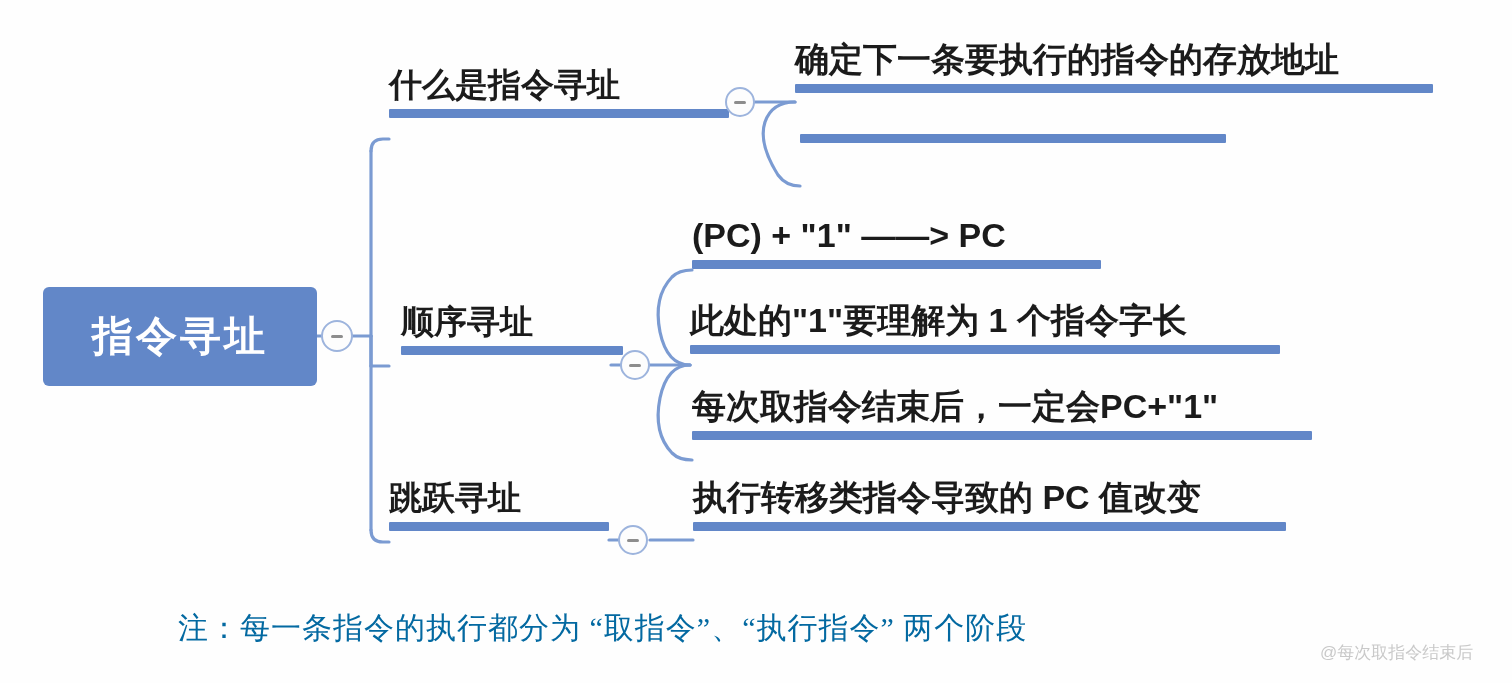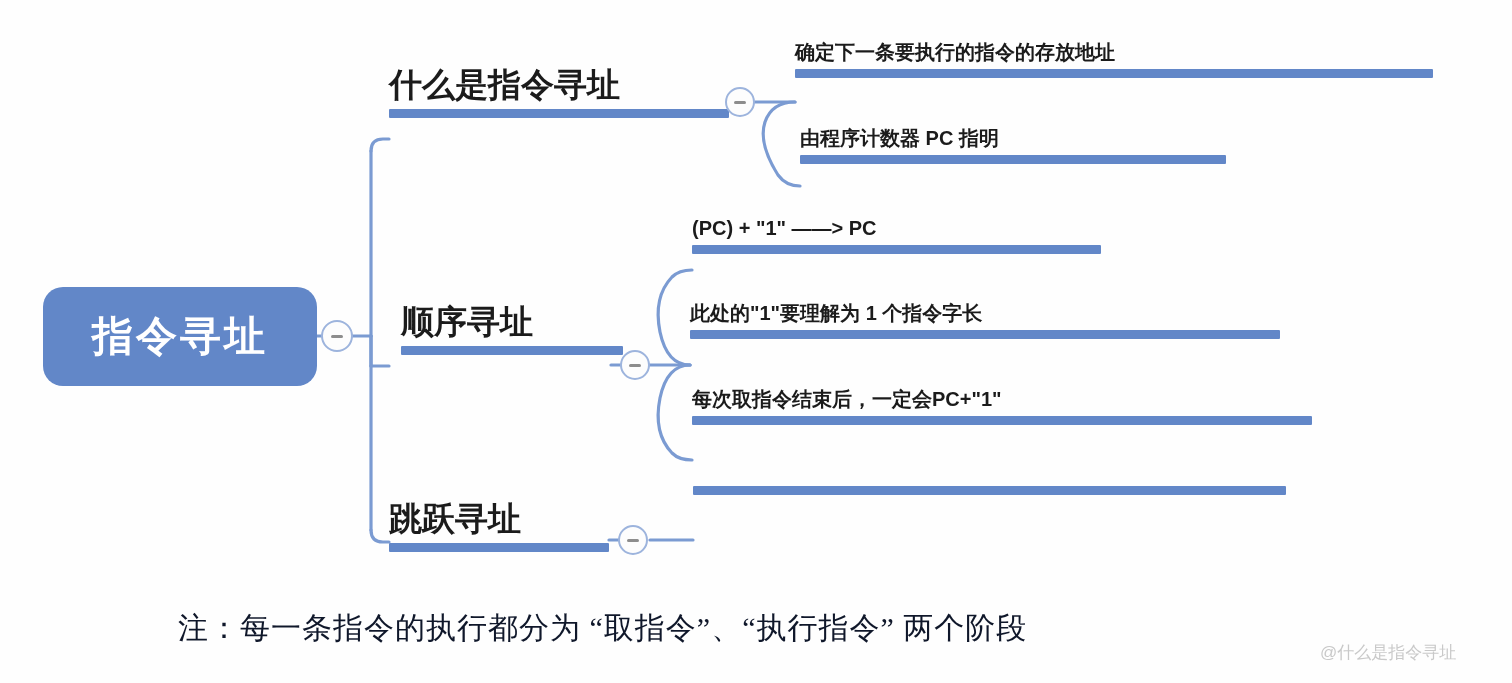--- a/index.html
+++ b/index.html
@@ -27,21 +27,21 @@
   }
 
   
   .root-node {
     position: absolute;
     left: 43px;
     top: 287px;
     width: 274px;
     height: 99px;
     background: #6287c8;
-    border-radius: 20px;
+    border-radius: 6px;
     display: flex;
     align-items: center;
     justify-content: center;
     box-sizing: border-box;
   }
   .root-label {
     color: #ffffff;
     font-size: 41px;
     font-weight: 700;
     letter-spacing: 3px;
@@ -66,21 +66,21 @@
     background: #6287c8;
     border-radius: 1px;
     margin-top: 6px;
   }
 
   
   .lvl1 .topic-text { font-size: 33px; }
   .lvl1 .topic-bar  { height: 9px; }
 
   
-  .lvl2 .topic-text { font-size: 20px; }
+  .lvl2 .topic-text { font-size: 34px; }
   .lvl2 .topic-bar  { height: 9px; }
 
   
   .toggle {
     position: absolute;
     width: 30px;
     height: 30px;
     border-radius: 50%;
     background: #fdfdfd;
     border: 2px solid #9db4dd;
@@ -101,21 +101,21 @@
     height: 32px;
   }
 
   
   .footnote {
     position: absolute;
     left: 178px;
     top: 608px;
     font-family: "Liberation Serif", "DejaVu Serif", serif;
     font-size: 30px;
-    color: #0f172a;
+    color: #0369a1;
     white-space: nowrap;
     letter-spacing: 1px;
   }
 
   
   .watermark {
     position: absolute;
     left: 1320px;
     top: 641px;
     font-size: 17px;
@@ -170,21 +170,20 @@
   <div class="toggle" style="left:725px; top:87px;">
     <span class="minus"></span>
   </div>
 
   <div class="topic lvl2" style="left:795px; top:42px;">
     <span class="topic-text">确定下一条要执行的指令的存放地址</span>
     <span class="topic-bar" style="width:638px;"></span>
   </div>
 
   <div class="topic lvl2" style="left:800px; top:128px;">
-    <span class="topic-text">由程序计数器 PC 指明</span>
     <span class="topic-bar" style="width:426px;"></span>
   </div>
 
   <div class="topic lvl1" style="left:389px; top:305px;margin-left:12px;">
     <span class="topic-text">顺序寻址</span>
     <span class="topic-bar" style="width:222px;"></span>
   </div>
   <div class="toggle" style="left:620px; top:350px;">
     <span class="minus"></span>
   </div>
@@ -197,29 +196,30 @@
   <div class="topic lvl2" style="left:690px; top:303px;">
     <span class="topic-text">此处的"1"要理解为 1 个指令字长</span>
     <span class="topic-bar" style="width:590px;"></span>
   </div>
 
   <div class="topic lvl2" style="left:692px; top:389px;">
     <span class="topic-text">每次取指令结束后，一定会PC+"1"</span>
     <span class="topic-bar" style="width:620px;"></span>
   </div>
 
-  <div class="topic lvl1" style="left:389px; top:502px;">
+  <div class="topic lvl1" style="left:389px; top:481px;">
     <span class="topic-text">跳跃寻址</span>
     <span class="topic-bar" style="width:220px;"></span>
   </div>
   <div class="toggle" style="left:618px; top:525px;">
     <span class="minus"></span>
   </div>
 
   <div class="topic lvl2" style="left:693px; top:480px;">
+    <span class="topic-text">执行转移类指令导致的 PC 值改变</span>
     <span class="topic-bar" style="width:593px;"></span>
   </div>
 
   <div class="footnote">注：每一条指令的执行都分为 “取指令”、“执行指令” 两个阶段</div>
 
-  <div class="watermark">@什么是指令寻址</div>
+  <div class="watermark">@每次取指令结束后</div>
 
 </div>
 
 </body></html>

